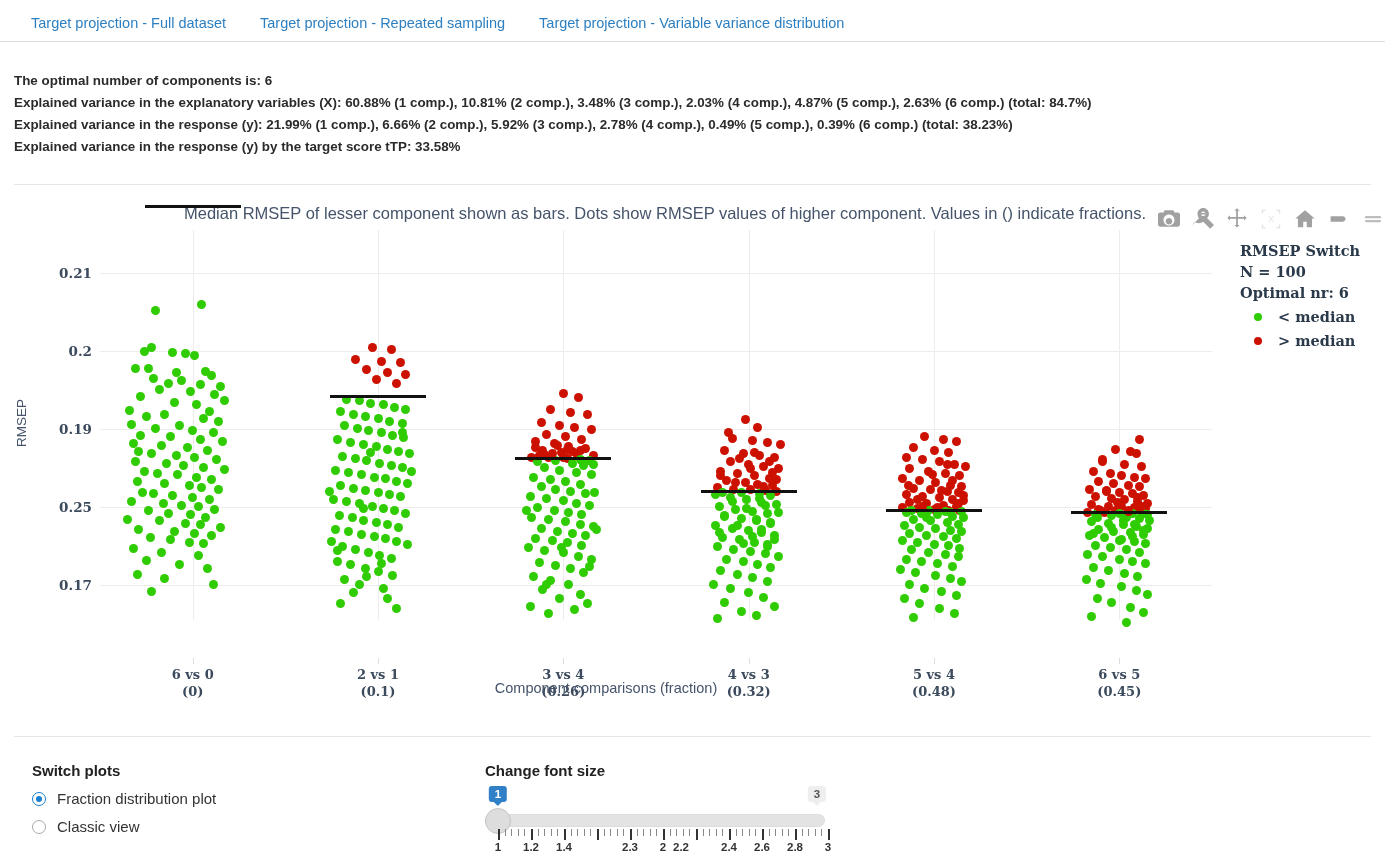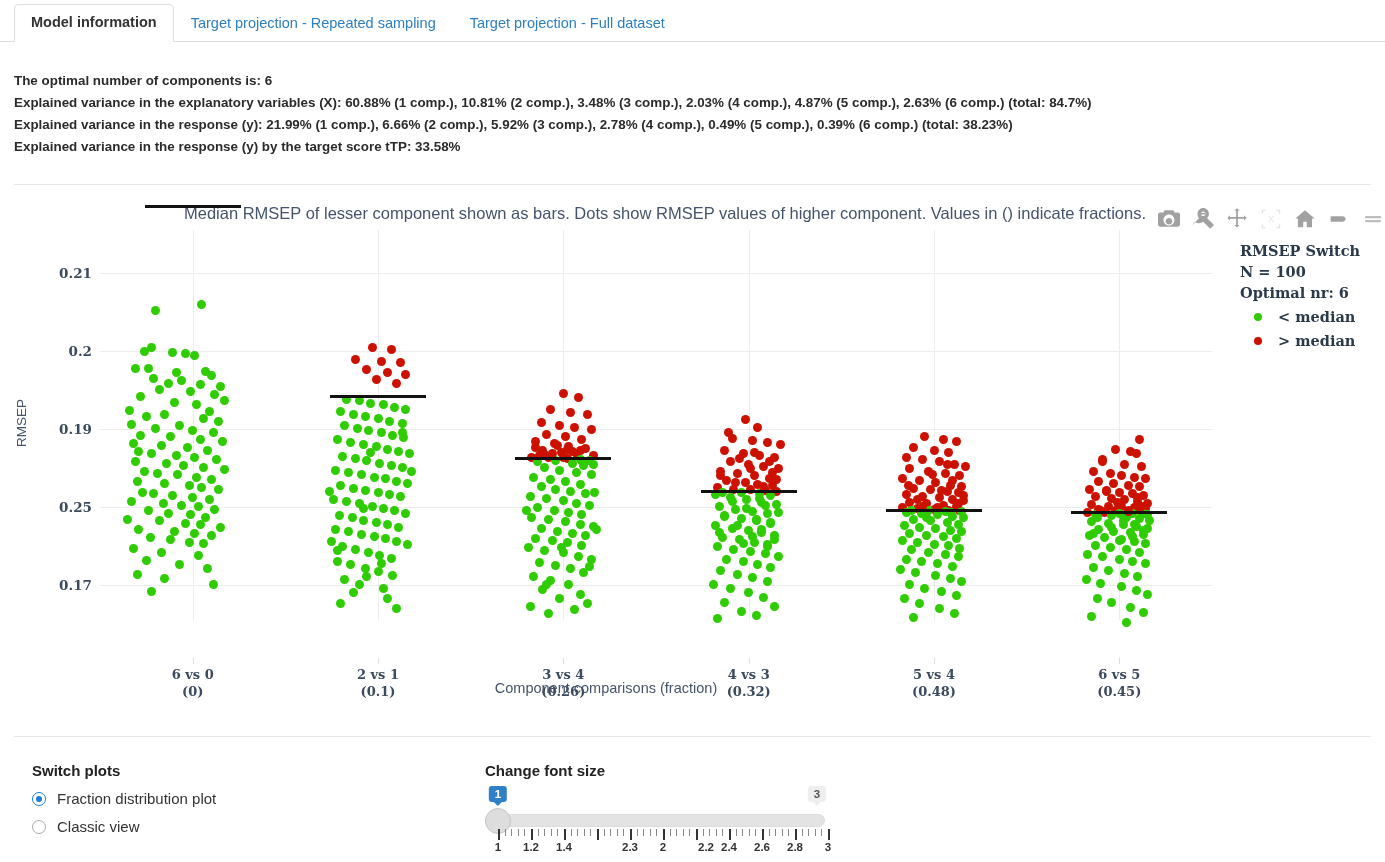--- a/index.html
+++ b/index.html
@@ -163,23 +163,23 @@
   .stick{position:absolute;top:41px;width:1px;background:#555;}
   .slabel{
     position:absolute;top:53px;font-size:11.5px;font-weight:bold;color:#333;
     transform:translateX(-50%);
   }
 </style>
 </head>
 <body>
 
 <div class="tabbar" id="tabbar">
-    <div class="tab active">Model information</div>
+    <div class="tab">Target projection - Full dataset</div>
     <div class="tab">Target projection - Repeated sampling</div>
-    <div class="tab">Target projection - Full dataset</div>
+    <div class="tab">Target projection - Variable variance distribution</div>
   </div>
 
 <div class="info">
   <div>The optimal number of components is: 6</div>
   <div>Explained variance in the explanatory variables (X): 60.88% (1 comp.), 10.81% (2 comp.), 3.48% (3 comp.), 2.03% (4 comp.), 4.87% (5 comp.), 2.63% (6 comp.) (total: 84.7%)</div>
   <div>Explained variance in the response (y): 21.99% (1 comp.), 6.66% (2 comp.), 5.92% (3 comp.), 2.78% (4 comp.), 0.49% (5 comp.), 0.39% (6 comp.) (total: 38.23%)</div>
   <div>Explained variance in the response (y) by the target score tTP: 33.58%</div>
 </div>
 
 <div class="rule" id="rule-top"></div>
@@ -936,19 +936,19 @@
       <div class="stick" style="left: 323.2px; height: 7px; background: rgb(136, 136, 136); width: 1px;"></div>
       <div class="stick" style="left: 329.8px; height: 7px; background: rgb(136, 136, 136); width: 1px;"></div>
       <div class="stick" style="left: 336.4px; height: 7px; background: rgb(136, 136, 136); width: 1px;"></div>
       <div class="stick" style="left: 343px; height: 11px; background: rgb(51, 51, 51); width: 1.6px;"></div>
       <div class="slabel" style="left: 13px;">1</div>
       <div class="slabel" style="left: 46px;">1.2</div>
       <div class="slabel" style="left: 79px;">1.4</div>
       <div class="slabel" style="left: 112px; margin-top: 39px;">1.6</div>
       <div class="slabel" style="left: 145px;">2.3</div>
       <div class="slabel" style="left: 178px;">2</div>
-      <div class="slabel" style="left: 221px; text-align: center;">2.2</div>
+      <div class="slabel" style="left: 196px; text-align: center;">2.2</div>
       <div class="slabel" style="left: 244px;">2.4</div>
       <div class="slabel" style="left: 277px;">2.6</div>
       <div class="slabel" style="left: 310px;">2.8</div>
       <div class="slabel" style="left: 343px;">3</div>
     </div>
 </div>
 
 </body></html>

